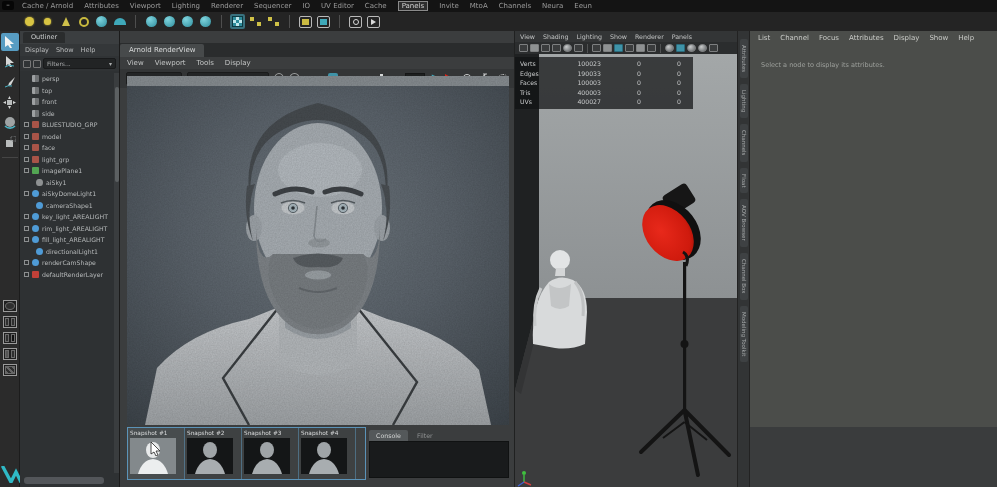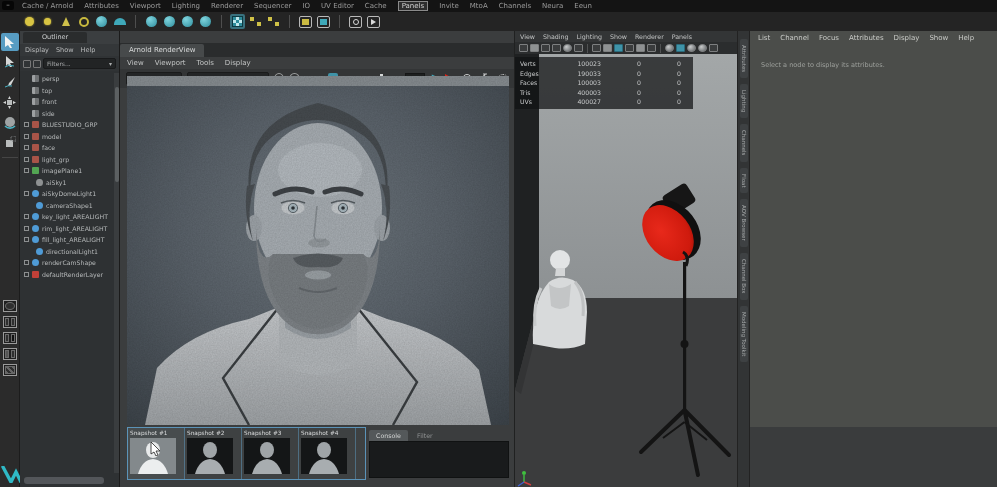--- a/index.html
+++ b/index.html
@@ -48,21 +48,21 @@
   .tool.active { background:#579cc2; }
   .tool svg { display:block; }
   .tb-sep { width:16px; height:1px; background:#454545; margin:6px auto; }
   .layout-btn { width:14px; height:12px; border:1px solid #9a9a9a; margin:4px auto 0; background:#1f1f1f; display:flex; }
   .layout-btn .cell { flex:1; border:1px solid #6b6b6b; margin:1px; background:#2f2f2f; }
   .maya-logo { position:absolute; left:1px; bottom:0; }
 
   
   .outliner { position:absolute; left:20px; top:31px; width:100px; height:456px; background:#2e3133; border-right:1px solid #1b1b1b; }
   .ol-tabrow { height:13px; background:#3b3e40; display:flex; align-items:center; font-size:6.5px; color:#cfd1d2; padding:0 3px; gap:3px; }
-  .ol-tabrow .tab { background:#2a2c2d; padding:0 19px; height:11px; line-height:11px; border-radius:2px 2px 0 0; }
+  .ol-tabrow .tab { background:#2a2c2d; padding:0 8px; height:11px; line-height:11px; border-radius:2px 2px 0 0; }
   .ol-menus { height:12px; display:flex; gap:7px; align-items:center; padding-left:5px; font-size:6.5px; color:#b9bbbc; background:#343739; }
   .ol-search { height:15px; display:flex; align-items:center; gap:2px; padding:0 3px; background:#303335; }
   .ol-search .sic2 { width:8px; height:8px; border:1px solid #777; border-radius:1px; }
   .ol-filter { flex:1; height:11px; background:#222425; border:1px solid #191a1b; border-radius:2px;
                font-size:6px; color:#a9abac; display:flex; align-items:center; justify-content:space-between; padding:0 3px; }
   .ol-tree { position:absolute; top:42px; bottom:14px; left:0; right:6px; overflow:hidden; }
   .ol-row { height:11.5px; display:flex; align-items:center; gap:3px; padding-left:4px; font-size:6.2px; color:#b6b9ba; white-space:nowrap; }
   .ol-row .cb { width:5px; height:5px; border:1px solid #8c8f90; flex:0 0 auto; }
   .ol-row .sp { width:5px; flex:0 0 auto; }
   .ol-row .ind { width:9px; flex:0 0 auto; }

